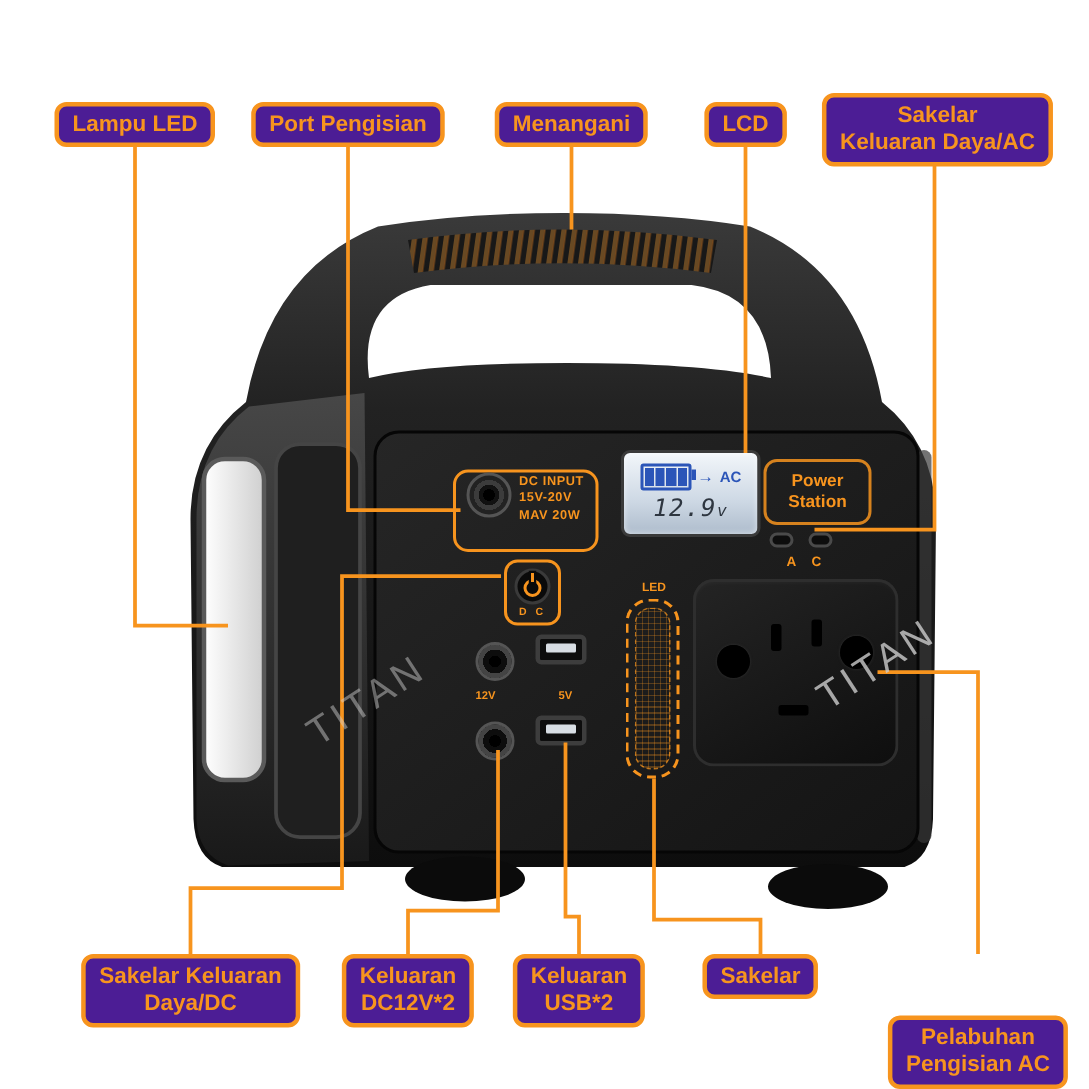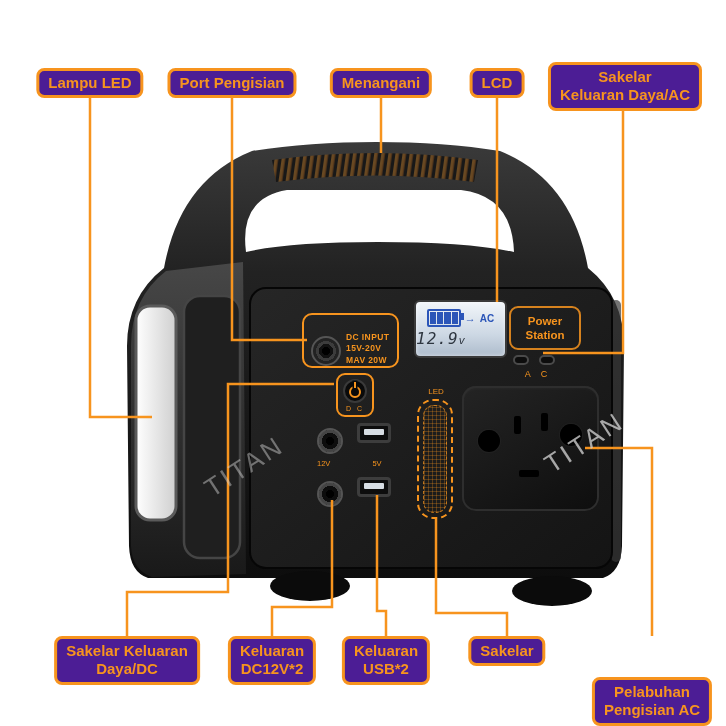--- a/index.html
+++ b/index.html
@@ -20,41 +20,41 @@
   #co-lcd{left:497px;top:68px;}
   #co-sak-ac{left:625px;top:62px;}
   #co-sak-dc{left:127px;top:636px;}
   #co-dc12{left:272px;top:636px;}
   #co-usb{left:386px;top:636px;}
   #co-sak-led{left:507px;top:636px;}
   #co-pel-ac{left:652px;top:636px;margin-top:41px;}
 
   
   .comp{position:absolute;z-index:3;box-sizing:border-box;}
-  .orange{color:#F7941E;font-weight:normal;}
+  .orange{color:#F7941E;font-weight:bold;}
 
   #dc-box{left:302px;top:313px;width:97px;height:55px;border:2px solid #F7941E;
-          border-radius:10px;display:flex;align-items:flex-end;}
+          border-radius:10px;display:flex;align-items:flex-start;}
   .dc-port{margin-left:7px;width:26px;height:26px;border-radius:50%;flex:none;
            border:2px solid #555;
            background:radial-gradient(circle,#000 0 4px,#111 4px 7px,#3c3c3c 7px 10px,#222 10px);}
   .dc-lines{margin-left:5px;color:#F7941E;font-weight:bold;font-size:8.5px;
             line-height:1.35;letter-spacing:.4px;}
 
   #lcd{left:414px;top:300px;width:93px;height:58px;border:2px solid #3a3a3a;border-radius:6px;
        background:linear-gradient(180deg,#f2f6fa 0%,#cdd8e4 60%,#aebccc 100%);
        box-shadow:inset 0 0 4px rgba(255,255,255,.6);}
   .lcd-top{display:flex;align-items:center;justify-content:center;gap:4px;margin-top:7px;}
   .batt{width:28px;height:12px;border:2px solid #2b55b8;border-radius:2px;position:relative;
         display:flex;gap:1px;padding:1px;box-sizing:content-box;}
   .batt:after{content:"";position:absolute;right:-5px;top:2px;width:3px;height:7px;background:#2b55b8;}
   .batt i{flex:1;background:#2b55b8;}
   .lcd-arrow{color:#2b55b8;font-weight:bold;font-size:11px;}
   .lcd-ac{color:#2b55b8;font-weight:bold;font-size:10px;}
-  .lcd-val{text-align:left;font-family:"DejaVu Sans Mono",monospace;font-style:italic;
+  .lcd-val{text-align:center;font-family:"DejaVu Sans Mono",monospace;font-style:italic;
            color:#2e3640;font-size:16px;margin-top:2px;letter-spacing:1px;}
   .lcd-val .unit{font-size:11px;}
 
   #pwr-station{left:509px;top:306px;width:72px;height:44px;border:2px solid rgba(247,148,30,.85);
                border-radius:9px;display:flex;flex-direction:column;justify-content:center;
                text-align:center;color:#F7941E;font-weight:bold;font-size:11.5px;line-height:1.25;}
 
   .ac-btn{width:16px;height:10px;background:#0d0d0d;border:2px solid #4a4a4a;border-radius:5px;}
   #ac-btn1{left:513px;top:355px;}
   #ac-btn2{left:539px;top:355px;}

